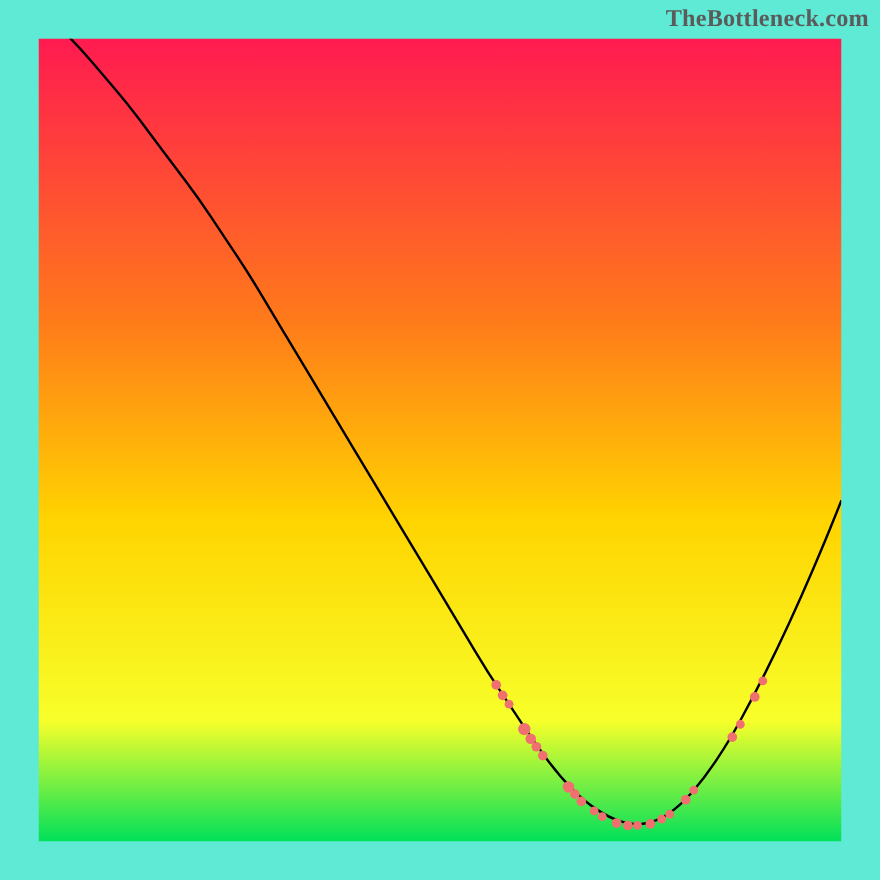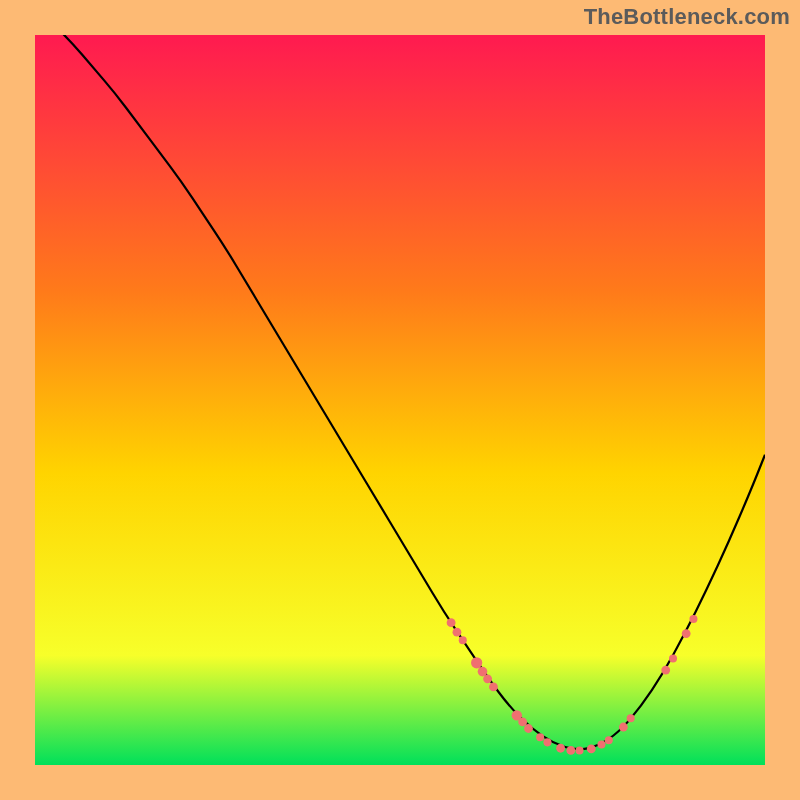--- a/index.html
+++ b/index.html
@@ -8,21 +8,22 @@
     width: 800px;
     height: 800px;
     background: #000;
     font-family: Arial, Helvetica, sans-serif;
     overflow: hidden;
   }
   .frame {
     position: relative;
     width: 800px;
     height: 800px;
-    background: #fdba74;
+    background: #5eead4;
+    font-family: Liberation Serif, serif;
   }
   .watermark {
     position: absolute;
     top: 4px;
     right: 10px;
     color: #5b5b5b;
     font-size: 22px;
     font-weight: 600;
     letter-spacing: 0.2px;
     user-select: none;

